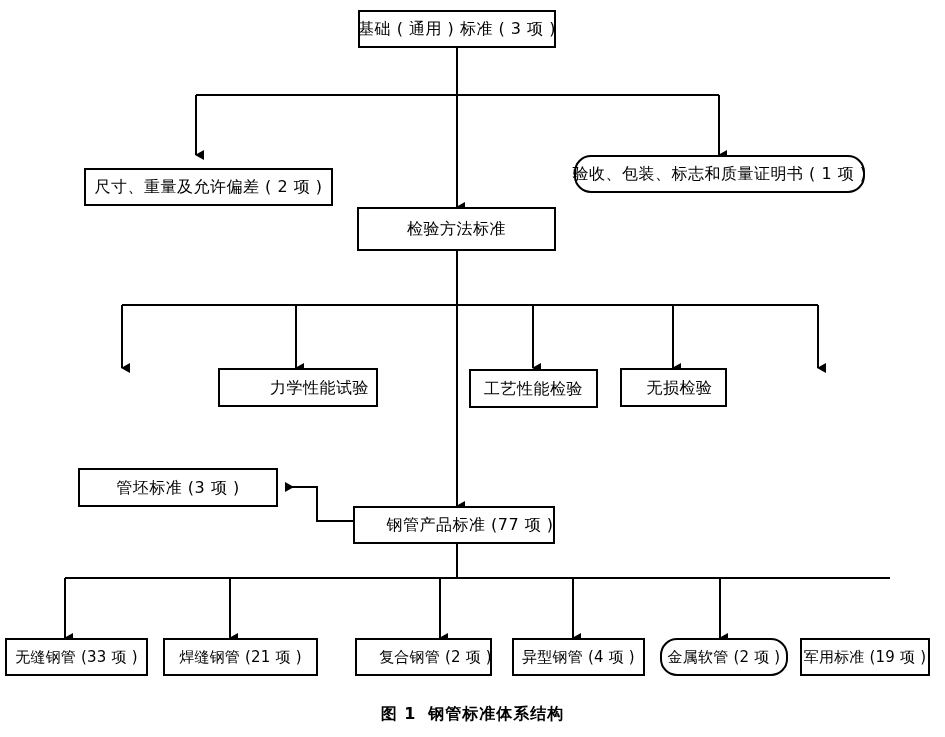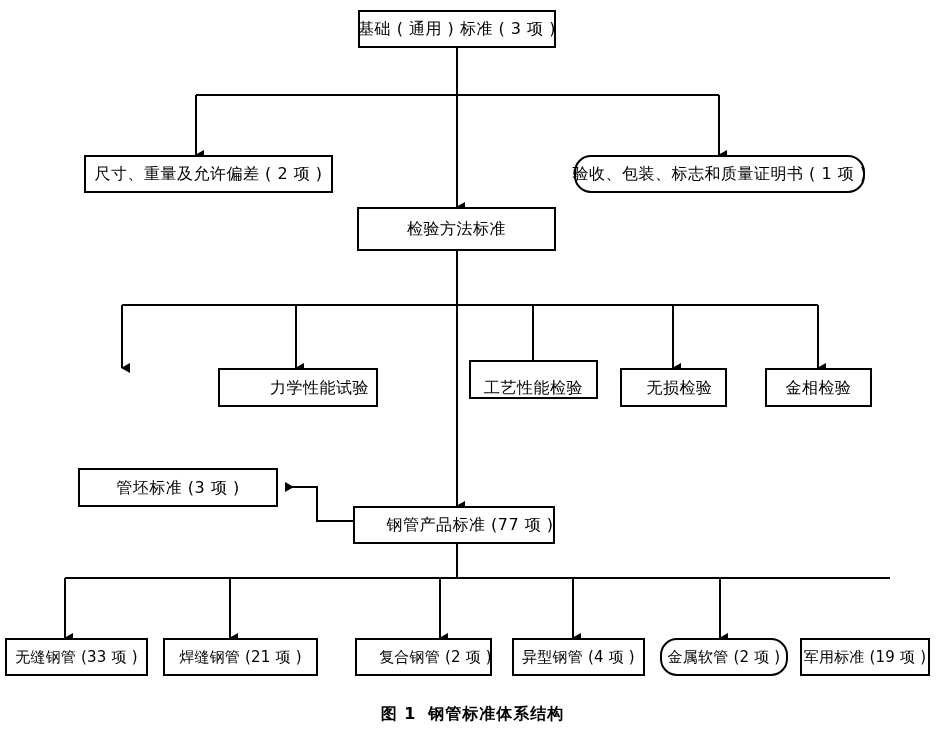--- a/index.html
+++ b/index.html
@@ -103,48 +103,45 @@
       <path d="M440,578 L440,638" marker-end="url(#arrowdown)"></path>
       <path d="M573,578 L573,638" marker-end="url(#arrowdown)"></path>
       <path d="M720,578 L720,638" marker-end="url(#arrowdown)"></path>
     </g>
   </svg>
 
   <div class="node" style="left:358px; top:10px; width:198px; height:38px;">
     <span>基础 ( 通用 ) 标准 ( 3 项 )</span>
   </div>
 
-  <div class="node" style="left:84px; top:155px; width:249px; height:38px;">
+  <div class="node" style="left:84px; top:168px; width:249px; height:38px;">
     <span>尺寸、重量及允许偏差 ( 2 项 )</span>
   </div>
 
   <div class="node" style="left:357px; top:207px; width:199px; height:44px;">
     <span>检验方法标准</span>
   </div>
 
   <div class="node" style="left:574px; top:155px; width:291px; height:38px;border-radius:17px;">
     <span>验收、包装、标志和质量证明书 ( 1 项 )</span>
   </div>
 
 
   <div class="node" style="left:218px; top:368px; width:160px; height:39px;padding-left:43px;">
     <span>力学性能试验</span>
   </div>
 
-  <div class="node" style="left:469px; top:360px; width:129px; height:39px;align-items:flex-end;">
+  <div class="node" style="left:469px; top:369px; width:129px; height:39px;">
     <span>工艺性能检验</span>
   </div>
 
   <div class="node" style="left:620px; top:368px; width:107px; height:39px;padding-left:12px;">
     <span>无损检验</span>
   </div>
 
-  <div class="node" style="left:765px; top:368px; width:107px; height:39px;">
-    <span>金相检验</span>
-  </div>
 
   <div class="node" style="left:78px; top:468px; width:200px; height:39px;">
     <span>管坯标准 (3 项 )</span>
   </div>
 
   <div class="node" style="left:353px; top:506px; width:202px; height:38px;padding-left:32px;">
     <span>钢管产品标准 (77 项 )</span>
   </div>
 
   <div class="node small" style="left:5px; top:638px; width:143px; height:38px;">

